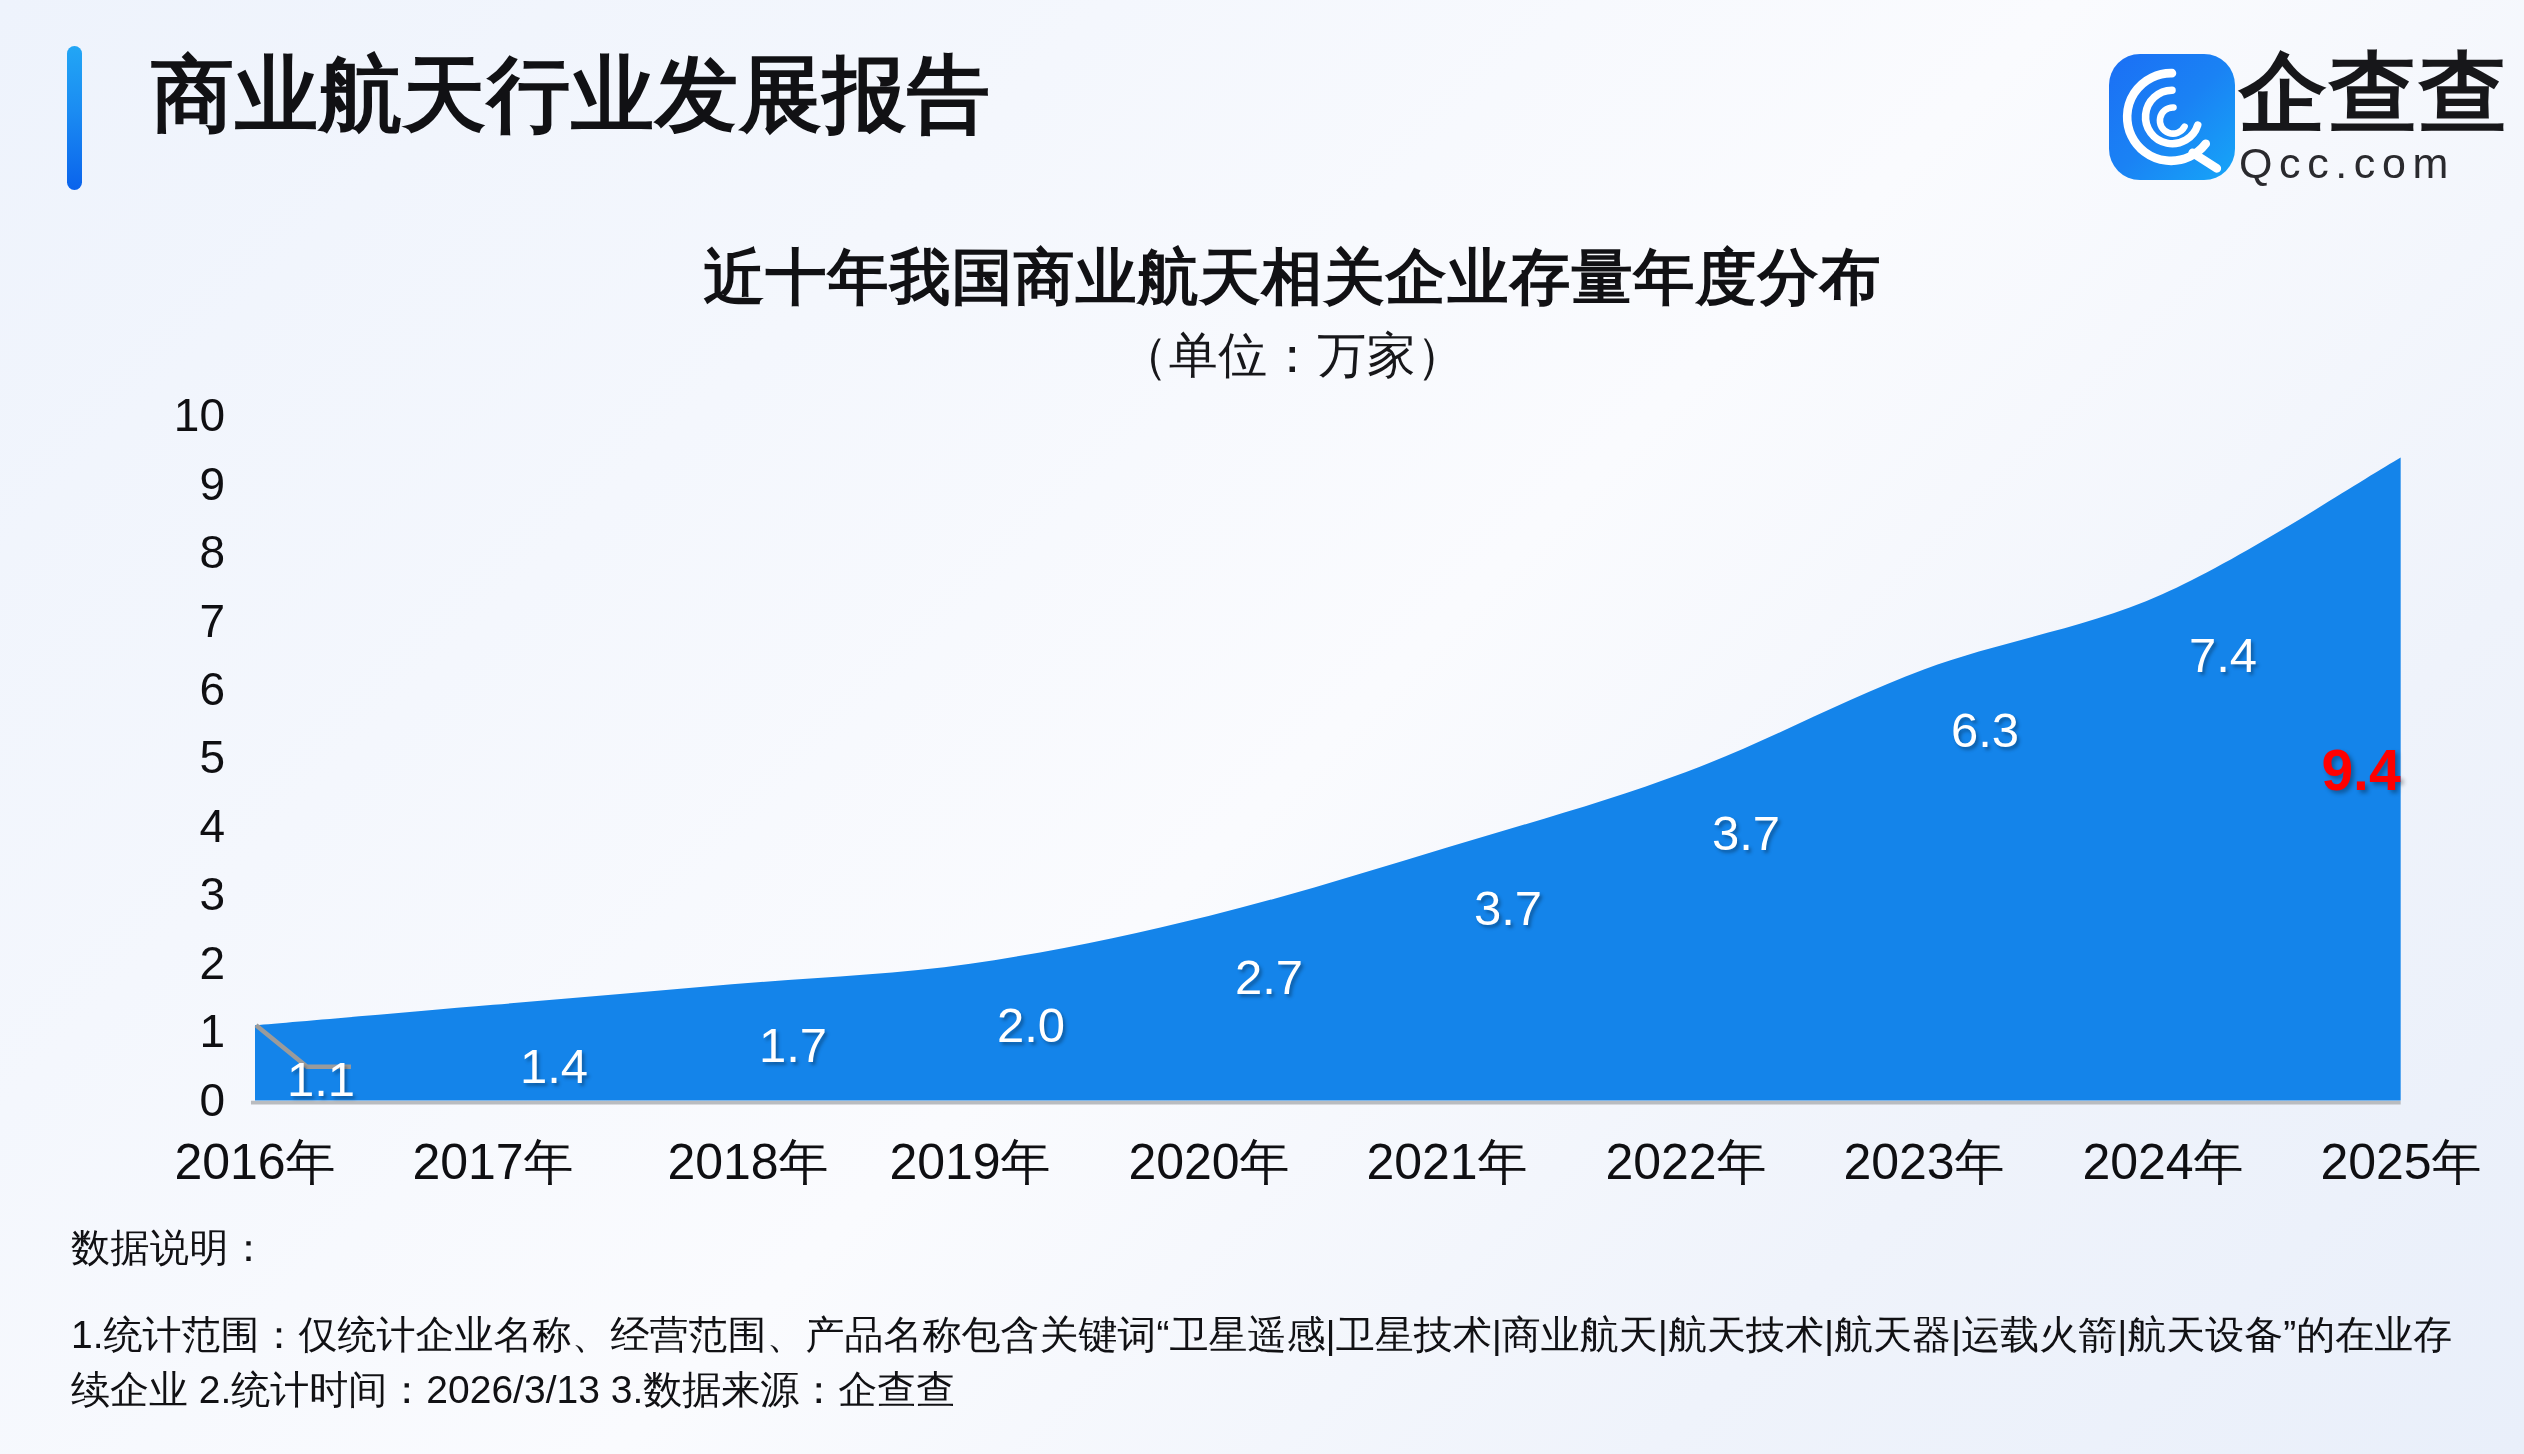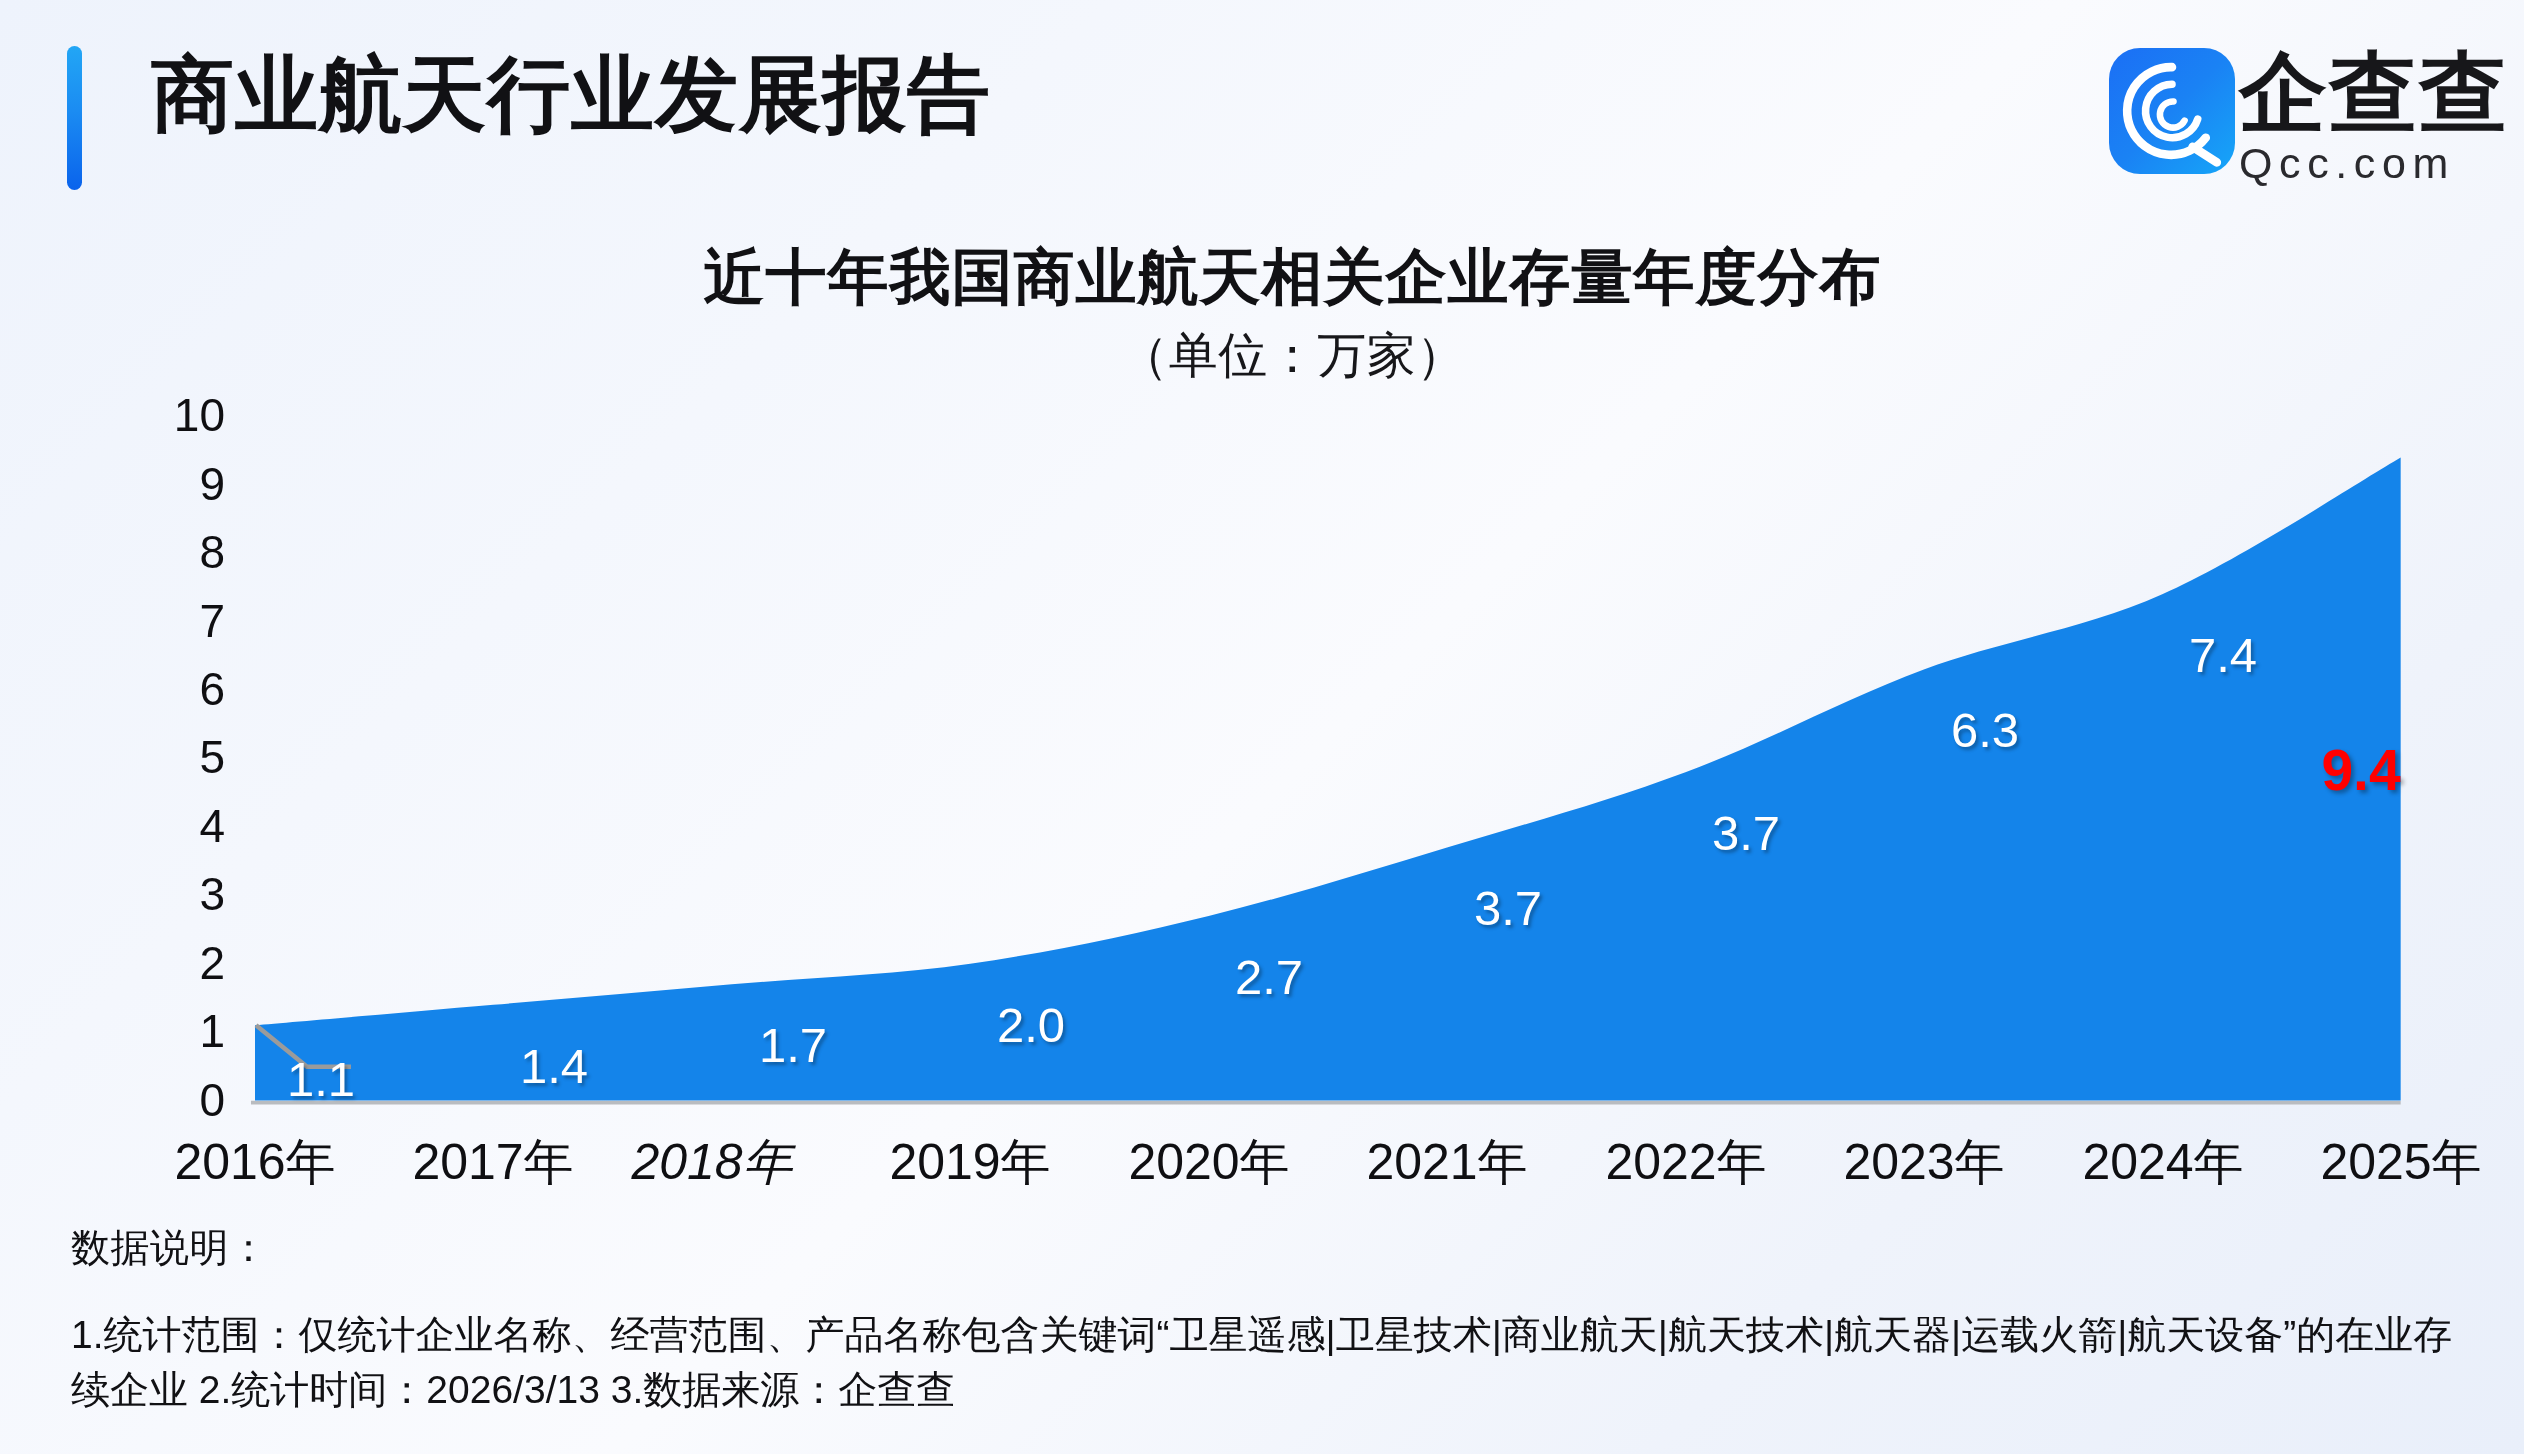--- a/index.html
+++ b/index.html
@@ -16,21 +16,21 @@
   .hdr-accent{
     position:absolute;left:67px;top:46px;width:15px;height:144px;
     border-radius:7.6px;
     background:linear-gradient(180deg,#22a6f5 0%,#1b8cf2 45%,#0a63ec 100%);
   }
   .hdr-title{
     position:absolute;left:151px;top:53px;
     font-size:83px;line-height:1;font-weight:bold;color:#111114;
     letter-spacing:1px;white-space:nowrap;
   }
-  .logo{position:absolute;right:76px;top:48px;display:flex;gap:4px;}
+  .logo{position:absolute;right:76px;top:48px;display:flex;align-items:center;gap:4px;}
   .logo-mark{
     width:126px;height:126px;border-radius:31px;
     background:linear-gradient(135deg,#1b6ff5 0%,#1a82f4 50%,#16a6f8 100%);
     position:relative;flex:0 0 auto;
   }
   .logo-mark svg{position:absolute;left:0;top:0;}
   .logo-text{display:flex;flex-direction:column;justify-content:center;}
   .logo-cn{
     font-size:88px;line-height:1.02;font-weight:bold;color:#17171a;
     letter-spacing:2px;white-space:nowrap;
@@ -133,21 +133,21 @@
         <div class="dlabel" style="left: 1269px; top: 977px;">2.7</div>
         <div class="dlabel" style="left: 1508px; top: 908px;">3.7</div>
         <div class="dlabel" style="left: 1746px; top: 833px;">3.7</div>
         <div class="dlabel" style="left: 1985px; top: 730px;">6.3</div>
         <div class="dlabel" style="left: 2223px; top: 655px;">7.4</div>
         <div class="dlabel last" style="left: 2361px; top: 770px;">9.4</div>
       </div>
     <div class="xaxis" id="xaxis">
         <div class="xtick" style="left: 255px;">2016年</div>
         <div class="xtick" style="left: 493px;">2017年</div>
-        <div class="xtick" style="left: 712px; font-style: italic;">2018年</div>
+        <div class="xtick" style="left: 748px;">2018年</div>
         <div class="xtick" style="left: 970px;">2019年</div>
         <div class="xtick" style="left: 1209px;">2020年</div>
         <div class="xtick" style="left: 1447px;">2021年</div>
         <div class="xtick" style="left: 1686px;">2022年</div>
         <div class="xtick" style="left: 1924px;">2023年</div>
         <div class="xtick" style="left: 2163px;">2024年</div>
         <div class="xtick" style="left: 2401px;">2025年</div>
       </div>
   </div>
 

